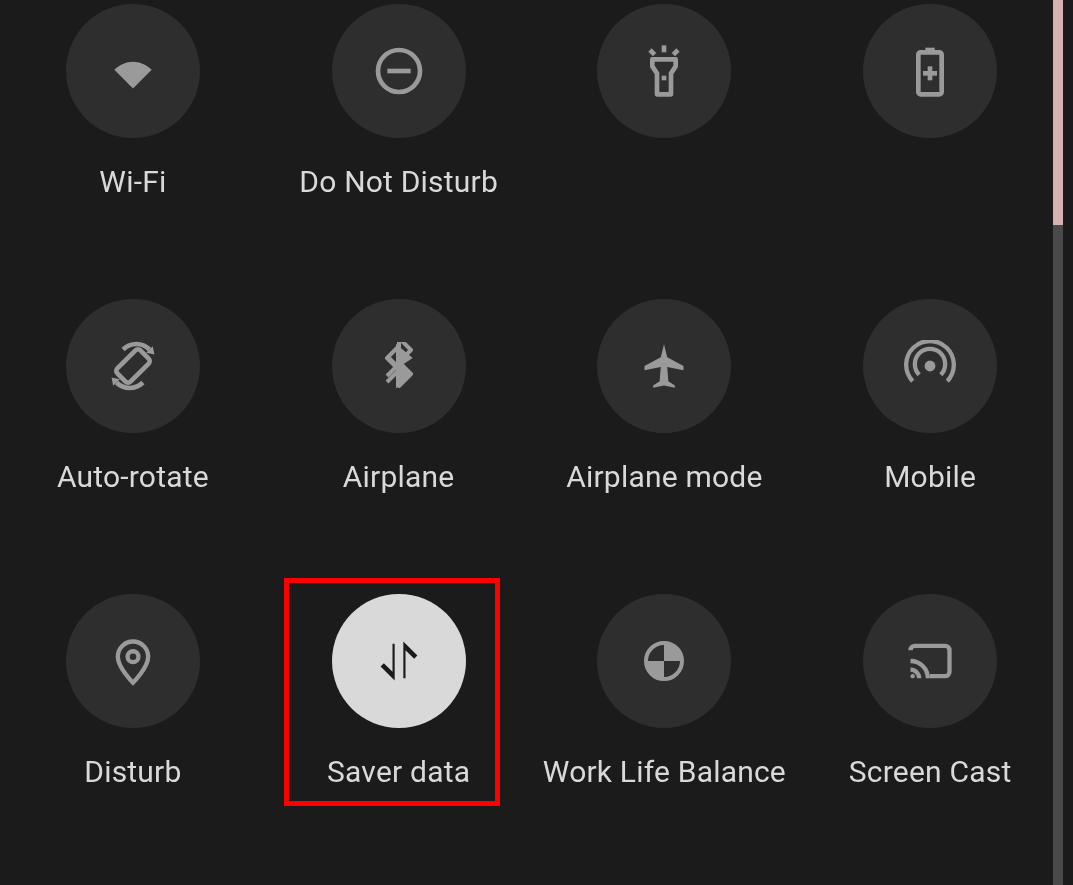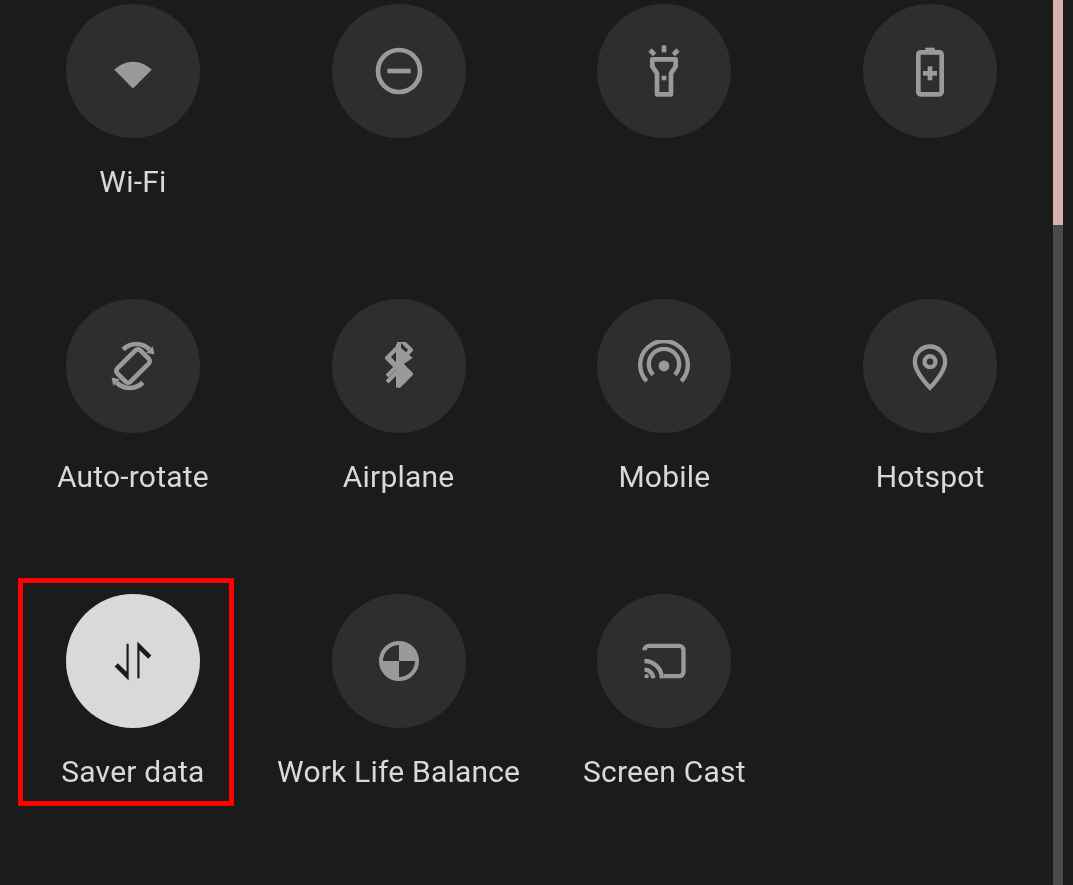--- a/index.html
+++ b/index.html
@@ -99,20 +99,21 @@
 
     <div class="tile">
       <div class="circle">
         <span>
           <svg width="56" height="56" viewBox="0 0 24 24" fill="none" stroke="#9a9a9a" stroke-width="2">
             <circle cx="12" cy="12" r="9"></circle>
             <line x1="7" y1="12" x2="17" y2="12"></line>
           </svg>
         </span>
       </div>
+      <div class="tile-label">Do Not Disturb</div>
     </div>
 
     <div class="tile">
       <div class="circle">
         <span>
           <svg width="56" height="56" viewBox="0 0 24 24" fill="none" stroke="#9a9a9a" stroke-width="2">
             <line x1="12" y1="1" x2="12" y2="4"></line>
             <line x1="6" y1="3" x2="8" y2="5"></line>
             <line x1="18" y1="3" x2="16" y2="5"></line>
             <path d="M7 7h10v3l-2 3v9h-6v-9l-2-3V7z" stroke-linejoin="round"></path>
@@ -158,20 +159,30 @@
           <svg width="48" height="48" viewBox="0 0 24 24" fill="#9a9a9a">
             <path d="M12 2v20l6-6-6-6 6-6-6-6zM12 2L6 8l6 6-6 6" fill="none" stroke="#9a9a9a" stroke-width="2" stroke-linejoin="round"></path>
             <path d="M11 2v20l7-6-6-4 6-4-7-6z" stroke="#9a9a9a" stroke-width="1" fill="#9a9a9a"></path>
             <path d="M6 7l5 5-5 5" fill="none" stroke="#9a9a9a" stroke-width="2"></path>
           </svg>
         </span>
       </div>
       <div class="tile-label">Airplane</div>
     </div>
 
+    <div class="tile">
+      <div class="circle">
+        <span>
+          <svg width="52" height="52" viewBox="0 0 24 24" fill="#9a9a9a">
+            <path d="M12 2l-1.5 6L3 12v2l7.5-1.5L10 19l-3 2v1l5-1 5 1v-1l-3-2-.5-6.5L21 14v-2l-7.5-4L12 2z"></path>
+          </svg>
+        </span>
+      </div>
+      <div class="tile-label">Airplane mode</div>
+    </div>
 
     <div class="tile">
       <div class="circle">
         <span>
           <svg width="52" height="52" viewBox="0 0 24 24" fill="none" stroke="#9a9a9a" stroke-width="2">
             <circle cx="12" cy="12" r="2.5" fill="#9a9a9a" stroke="none"></circle>
             <path d="M7 16a7 7 0 1 1 10 0"></path>
             <path d="M4 19a11 11 0 1 1 16 0"></path>
           </svg>
         </span>
@@ -181,21 +192,21 @@
 
     <div class="tile">
       <div class="circle">
         <span>
           <svg width="52" height="52" viewBox="0 0 24 24" fill="none" stroke="#9a9a9a" stroke-width="2">
             <path d="M12 22s7-7 7-12a7 7 0 1 0-14 0c0 5 7 12 7 12z"></path>
             <circle cx="12" cy="10" r="2.5"></circle>
           </svg>
         </span>
       </div>
-      <div class="tile-label">Hotspot</div>
+      <div class="tile-label">Disturb</div>
     </div>
 
     <div class="tile">
       <div class="highlight"></div>
       <div class="circle active">
         <span>
           <svg width="52" height="52" viewBox="0 0 24 24" fill="#1b1b1b">
             <path d="M9 4v13l-4-4-1.5 1.5L10 21V4H9z"></path>
             <path d="M15 20V7l4 4 1.5-1.5L14 3v17h1z"></path>
           </svg>

